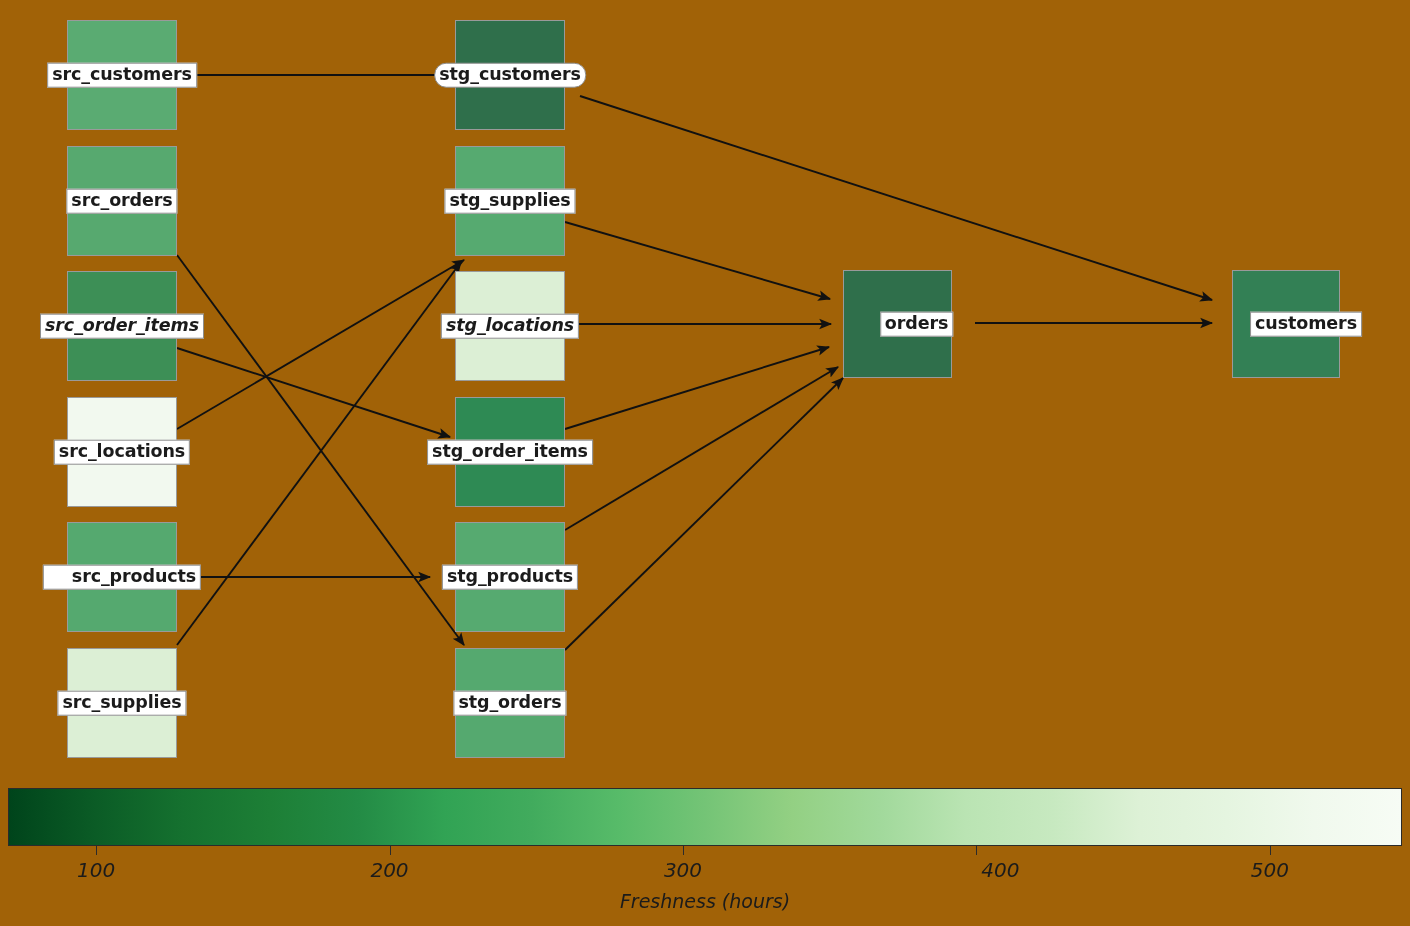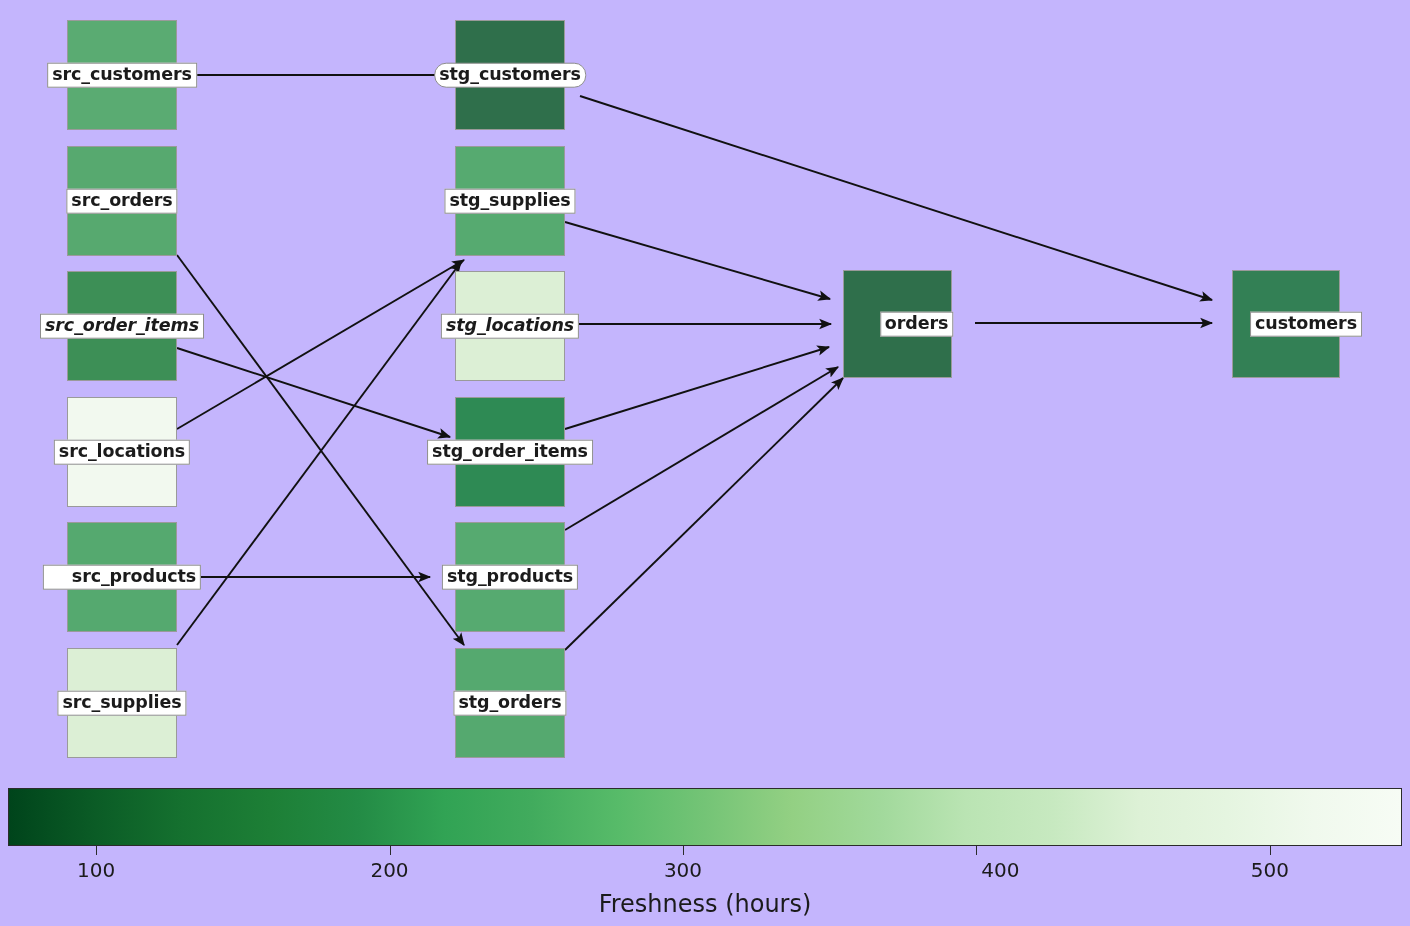--- a/index.html
+++ b/index.html
@@ -1,34 +1,34 @@
 <!DOCTYPE html>
 <html><head>
 <meta charset="utf-8">
 <style>
   html,body{margin:0;padding:0;background:#ffffff;}
   body{width:1410px;height:926px;position:relative;overflow:hidden;
        font-family:"DejaVu Sans","Liberation Sans",sans-serif;}
-  #stage{position:absolute;left:0;top:0;width:1410px;height:926px;background:#c4b5fd;}
+  #stage{position:absolute;left:0;top:0;width:1410px;height:926px;background:#a16207;}
   #graph{position:absolute;left:0;top:0;width:1410px;height:780px;}
   #edges{position:absolute;left:0;top:0;width:1410px;height:780px;}
   .node{position:absolute;box-sizing:border-box;border:1.3px solid #9a9a9a;}
   .node-label{position:absolute;transform:translate(-50%,-50%);
       background:#ffffff;border:1.2px solid #8d8d8d;
       padding:1px 4px 2px 4px;white-space:nowrap;
       font-weight:700;font-size:17.5px;color:#1b1b1b;line-height:1.12;
       letter-spacing:-0.1px;}
-  #cbwrap{position:absolute;left:0;top:786px;width:1410px;height:140px;}
+  #cbwrap{position:absolute;left:0;top:786px;width:1410px;height:140px;font-style:italic;}
   #cbar{position:absolute;left:8px;top:2px;width:1394px;height:58px;
         border:1.4px solid #2b2b2b;box-sizing:border-box;}
   .cbtick{position:absolute;top:60px;width:0;height:9px;border-left:1.4px solid #2b2b2b;}
   .cbticklabel{position:absolute;top:72px;transform:translateX(-50%);
       font-size:20px;color:#1b1b1b;font-family:"DejaVu Sans","Liberation Sans",sans-serif;}
   #cbtitle{position:absolute;top:104px;left:0;width:1410px;text-align:center;
-      font-size:24px;color:#1b1b1b;}
+      font-size:19px;color:#1b1b1b;}
 </style>
 </head>
 <body>
 
 <div id="stage">
 
   <div id="graph">
     <svg id="edges" viewBox="0 0 1410 780" preserveAspectRatio="none">
       <defs>
         <marker id="arrowhead" markerWidth="7" markerHeight="7" refX="6.2" refY="3.2" orient="auto" markerUnits="strokeWidth">

